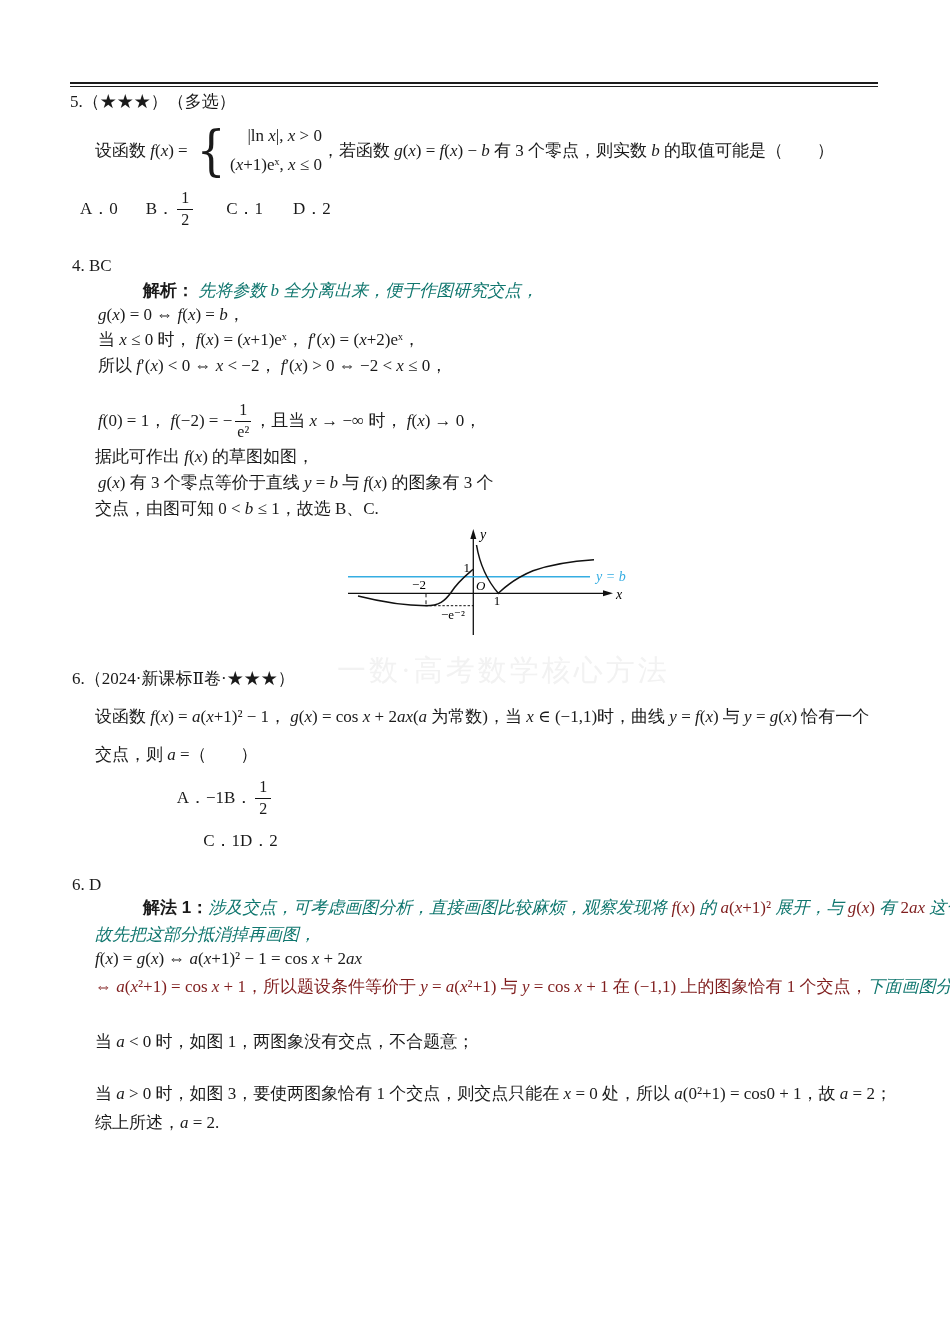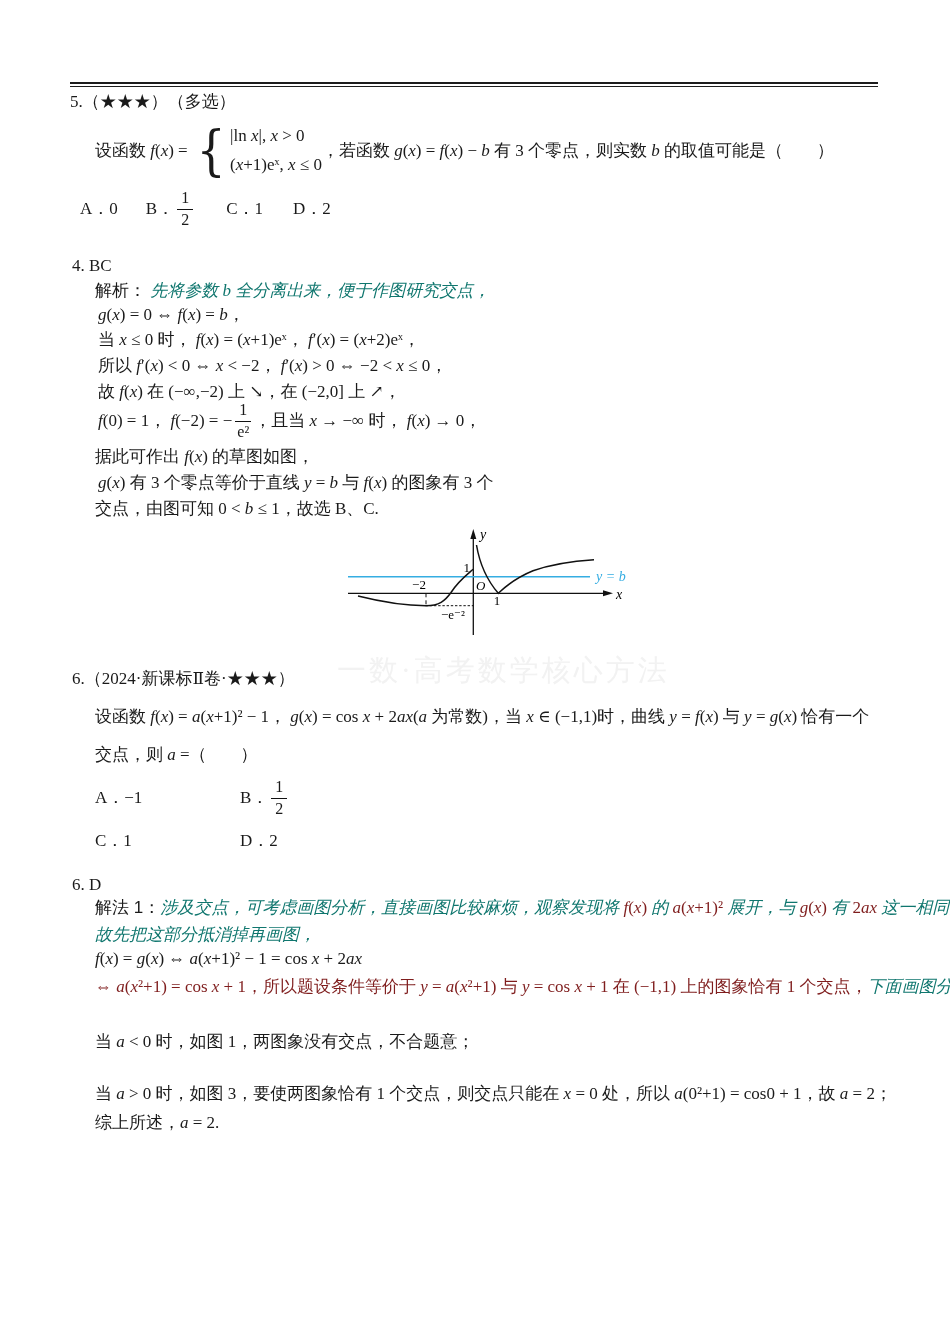--- a/index.html
+++ b/index.html
@@ -1,22 +1,22 @@
 <!DOCTYPE html>
 <html><head>
 <meta charset="utf-8">
 <style>
   html,body{margin:0;padding:0;background:#ffffff;}
   .page{position:relative;width:950px;height:1344px;background:#ffffff;overflow:hidden;
         font-family:"Liberation Serif","DejaVu Serif",serif;color:#1a1a1a;font-size:17px;}
   .divider{position:absolute;left:70px;top:82px;width:808px;height:2px;
            border-top:2px solid #1c1c1c;border-bottom:1px solid #1c1c1c;}
   .line{position:absolute;white-space:nowrap;line-height:1.25;}
-  .flexline{display:flex;align-items:center;}
-  .lab{font-weight:400;font-family:"Liberation Sans","DejaVu Sans",sans-serif;}
+  .flexline{display:flex;align-items:center;text-align:right;}
+  .lab{font-weight:700;font-family:"Liberation Sans","DejaVu Sans",sans-serif;margin-left:48px;}
   .seg-k{color:#7f1d1d;}
   .seg-b{color:#0f766e;font-style:italic;}
   .frac{display:inline-flex;flex-direction:column;align-items:center;line-height:1.15;
         font-size:16px;vertical-align:middle;margin:0 3px;}
   .frac .num{border-bottom:1.2px solid #111;padding:0 4px 1px;}
   .frac .den{padding-top:1px;}
   .brace{font-size:54px;font-weight:300;line-height:1;margin:0 2px 0 6px;
          font-family:"DejaVu Serif",serif;transform:scaleX(.85);}
   .pw{display:flex;flex-direction:column;justify-content:center;line-height:1.7;}
   .watermark{position:absolute;left:337px;top:651px;font-size:29px;letter-spacing:3px;
@@ -57,21 +57,20 @@
   <div class="line" style="left:72px;top:255px">4. BC</div>
 
   <div class="line" style="left:95px;top:280px">
     <span class="lab">解析：</span>
     <span class="seg-b">先将参数 <i>b</i> 全分离出来，便于作图研究交点，</span>
   </div>
 
   <div class="line" style="left:98px;top:304px"><i>g</i>(<i>x</i>) = 0 ⇔ <i>f</i>(<i>x</i>) = <i>b</i>，</div>
   <div class="line" style="left:98px;top:329px">当 <i>x</i> ≤ 0 时， <i>f</i>(<i>x</i>) = (<i>x</i>+1)eˣ， <i>f</i>′(<i>x</i>) = (<i>x</i>+2)eˣ，</div>
   <div class="line" style="left:98px;top:355px">所以 <i>f</i>′(<i>x</i>) &lt; 0 ⇔ <i>x</i> &lt; −2， <i>f</i>′(<i>x</i>) &gt; 0 ⇔ −2 &lt; <i>x</i> ≤ 0，</div>
-  <div class="line" style="left:98px;top:381px">故 <i>f</i>(<i>x</i>) 在 (−∞,−2) 上 ↘，在 (−2,0] 上 ↗，</div>
 
   <div class="line flexline" style="left:98px;top:400px;height:42px">
     <span><i>f</i>(0) = 1， <i>f</i>(−2) = −</span>
     <span class="frac">
       <span class="num">1</span>
       <span class="den">e²</span>
     </span>
     <span>，且当 <i>x</i> → −∞ 时， <i>f</i>(<i>x</i>) → 0，</span>
   </div>
 
@@ -104,21 +103,21 @@
     <text x="111" y="104" font-size="13">−e⁻²</text>
     <text x="266" y="66" font-size="14" font-style="italic" fill="#35ade2">y = b</text>
   </svg>
 
   <div class="watermark">一数·高考数学核心方法</div>
 
   <div class="line" style="left:72px;top:668px">6.（2024·新课标Ⅱ卷·★★★）</div>
   <div class="line" style="left:95px;top:706px">设函数 <i>f</i>(<i>x</i>) = <i>a</i>(<i>x</i>+1)² − 1， <i>g</i>(<i>x</i>) = cos <i>x</i> + 2<i>ax</i>(<i>a</i> 为常数)，当 <i>x</i> ∈ (−1,1)时，曲线 <i>y</i> = <i>f</i>(<i>x</i>) 与 <i>y</i> = <i>g</i>(<i>x</i>) 恰有一个</div>
   <div class="line" style="left:95px;top:744px">交点，则 <i>a</i> =（　　）</div>
 
-  <div class="line flexline" style="left:95px;top:777px;height:42px">
+  <div class="line flexline" style="left:79px;top:777px;height:42px">
     <span style="width:145px">A．−1</span>
     <span>B．</span>
     <span class="frac">
       <span class="num">1</span>
       <span class="den">2</span>
     </span>
   </div>
   <div class="line flexline" style="left:95px;top:830px">
     <span style="width:145px">C．1</span>
     <span>D．2</span>

